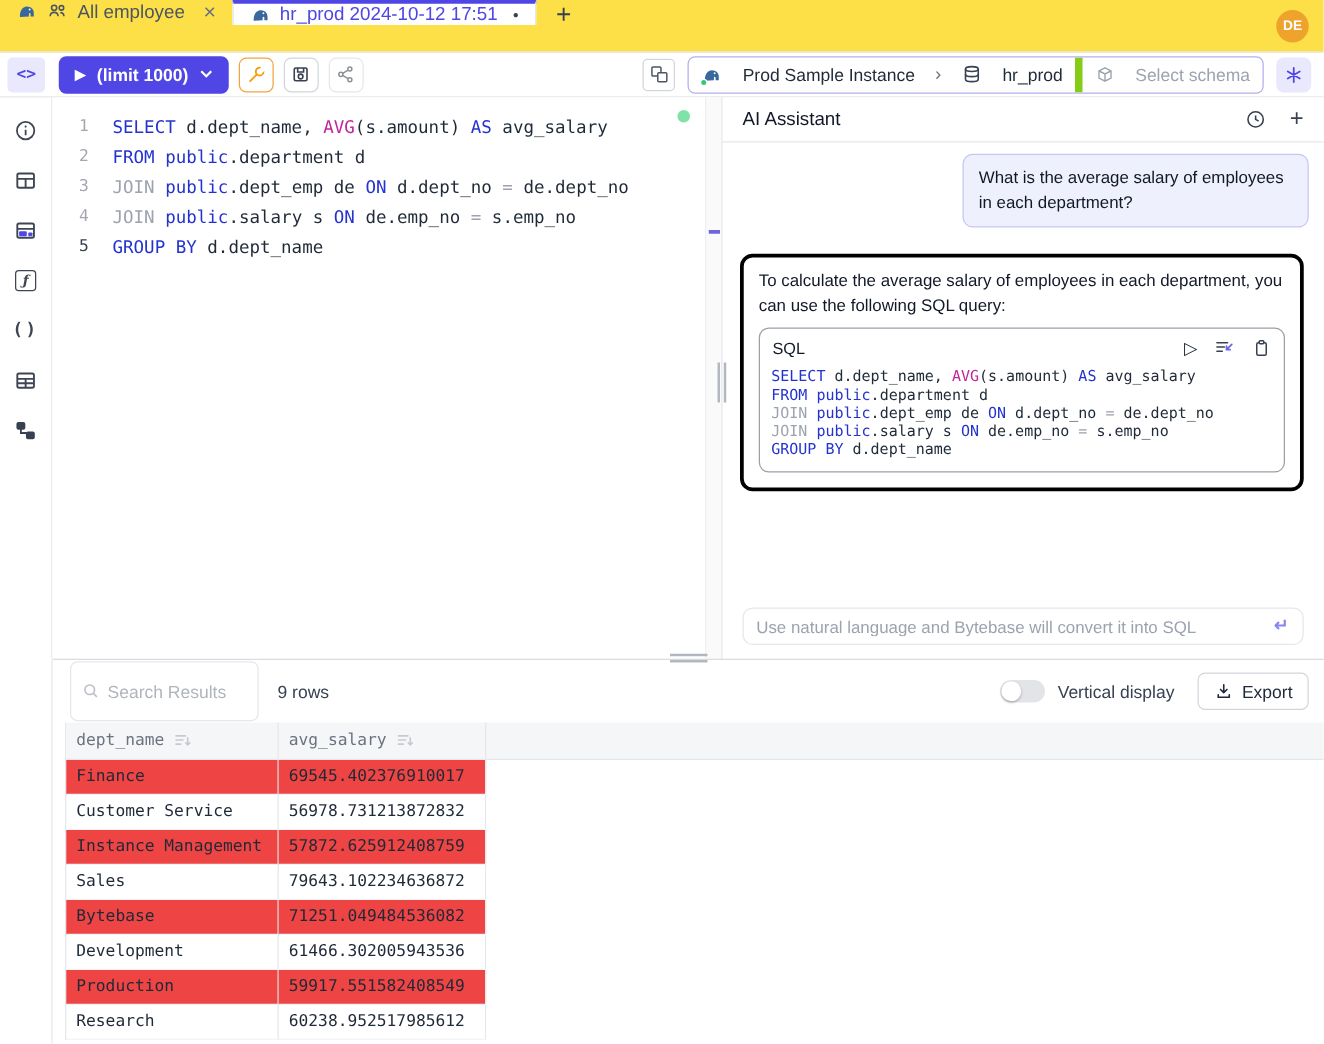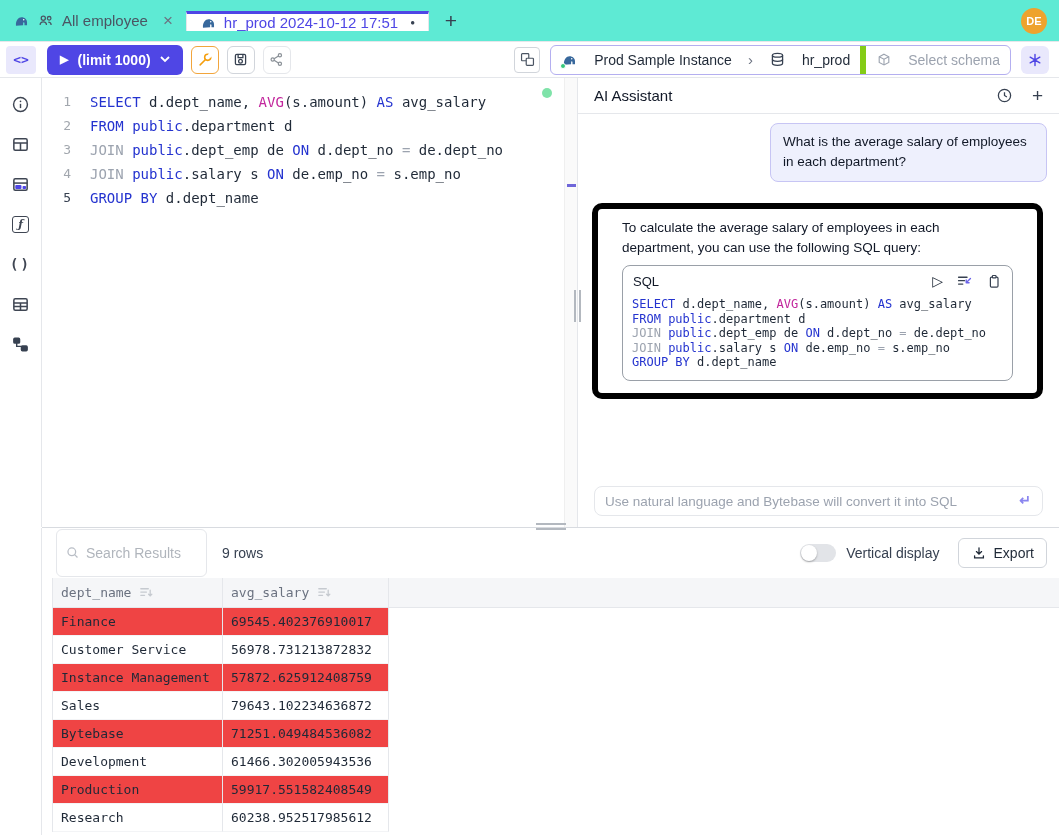--- a/index.html
+++ b/index.html
@@ -3,21 +3,21 @@
 <meta charset="utf-8">
 <style>
   *{margin:0;padding:0;box-sizing:border-box}
   html,body{width:1059px;height:835px;background:#fff;color:#1f2937;
     font-family:"Liberation Sans",sans-serif;overflow:hidden}
   svg{display:block}
   button{background:none;border:none;font-family:inherit;cursor:pointer}
   input{font-family:inherit}
 
   
-  .tabbar{height:42px;display:flex;align-items:center;border-bottom:1px solid #e5e7eb;background:#5eead4}
+  .tabbar{height:42px;display:flex;align-items:flex-start;border-bottom:1px solid #e5e7eb;background:#fde047}
   .tab{display:flex;align-items:center;gap:7px;padding:0 13px;font-size:15px;color:#4b5563;cursor:pointer}
   .tab .tab-close{color:#6b7280;font-size:17px;margin-left:8px;line-height:1}
   .tab.active{border-left:1px solid #e5e7eb;border-right:1px solid #e5e7eb;border-top:3px solid #4f46e5;
     color:#4f46e5;background:#fff;margin-bottom:-1px;padding-top:0}
   .unsaved-dot{font-size:8px;color:#374151;margin-left:5px}
   .newtab{width:44px;display:flex;align-items:center;justify-content:center;font-size:21px;color:#374151}
   .avatar{margin-left:auto;align-self:center;margin-right:12px;width:26px;height:26px;border-radius:50%;
     background:#eea32d;color:#fff;font-size:11px;font-weight:bold;display:flex;align-items:center;justify-content:center}
 
   
@@ -68,21 +68,21 @@
 
   
   .ai{width:481px;display:flex;flex-direction:column;background:#fff}
   .ai-head{height:36px;display:flex;align-items:center;padding:0 16px;border-bottom:1px solid #e5e7eb;
     font-size:15px;color:#111827;flex-shrink:0}
   .hicons{margin-left:auto;display:flex;gap:19px;align-items:center;color:#374151}
   .hicons .plus{font-size:19px;color:#374151;line-height:1}
   .chat{flex:1;padding:9px 12px 0;overflow:hidden}
   .bubble{margin-left:auto;width:277px;background:#eef0fd;border:1px solid #c7c5f4;border-radius:8px;
     padding:8px 12px;font-size:13.5px;line-height:1.5;color:#111827}
-  .answer{margin-top:21px;border:6px solid #000000;border-radius:10px;padding:9px 24px 12px;
+  .answer{margin-top:21px;border:3px solid #000000;border-radius:10px;padding:9px 12px 12px;
     font-size:13.5px;line-height:1.5;color:#111827;margin-right:4px;margin-left:2px}
   .codeblock{margin-top:7px;border:1px solid #9aa0a8;border-radius:8px}
   .cb-head{display:flex;align-items:center;padding:5px 10px 1px;font-size:13px;color:#111827}
   .cb-icons{margin-left:auto;display:flex;gap:13px;align-items:center;color:#1f2937}
   .cb-icons .play-outline{font-size:14px;color:#1f2937}
   .cb-code{padding:4px 10px 10px 9px;font-family:"DejaVu Sans Mono",monospace;font-size:12px}
   .cb-code .code-line{height:14.5px;line-height:14.5px}
   .ai-inputwrap{padding:0 16px 11px;position:relative;flex-shrink:0}
   .ai-input{width:100%;height:30px;border:1px solid #e5e7eb;border-radius:8px;padding:0 36px 0 10px;
     font-size:13.5px;color:#111827;outline:none}

